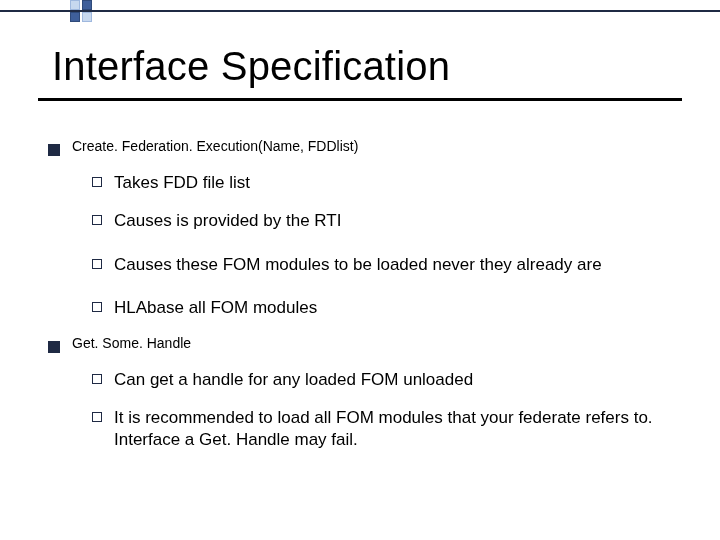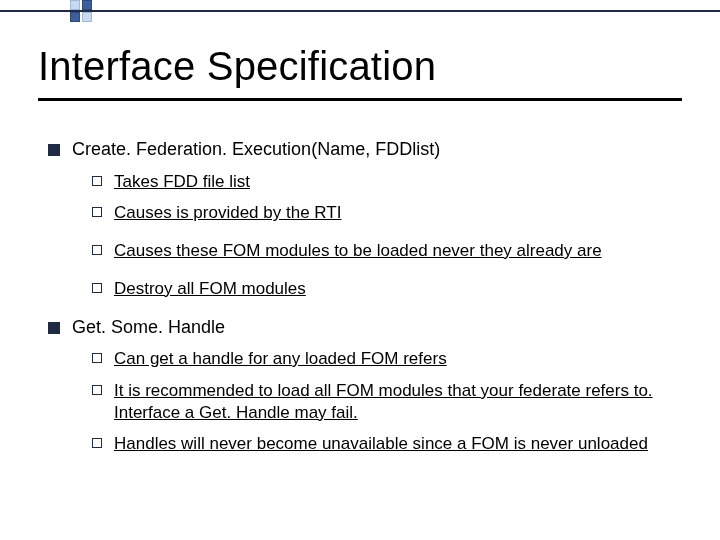--- a/index.html
+++ b/index.html
@@ -7,31 +7,31 @@
   .slide { position: relative; width: 720px; height: 540px; }
   .decor { position: absolute; top: 0; left: 0; width: 720px; height: 22px; }
   
   .decor .rule { position: absolute; left: 0; right: 0; top: 10px; height: 2px; background: #1f2a44; }
   .decor .sq { position: absolute; width: 10px; height: 10px; background: #c7d8ef; border: 1px solid #9fb8de; }
   .decor .sq.a { left: 70px; top: 0; }
   .decor .sq.b { left: 82px; top: 0; background: #3f5f9a; border-color:#2f4a7a; }
   .decor .sq.c { left: 70px; top: 12px; background: #3f5f9a; border-color:#2f4a7a; }
   .decor .sq.d { left: 82px; top: 12px; }
 
-  .title { position: absolute; left: 38px; top: 44px; font-size: 40px; font-weight: 400; letter-spacing: 0.2px; }
+  .title { position: absolute; left: 52px; top: 44px; font-size: 40px; font-weight: 400; letter-spacing: 0.2px; }
   .title-rule { position: absolute; left: 38px; top: 98px; width: 644px; height: 3px; background: #000; }
 
   .body { position: absolute; left: 48px; top: 128px; width: 640px; }
 
   .l1 { display: flex; align-items: flex-start; margin-top: 10px; }
   .l1 .bullet { width: 12px; height: 12px; background: #1f2a44; margin-top: 6px; margin-right: 12px; flex: 0 0 auto; }
-  .l1 .text { font-size: 18px; line-height: 1.25; }
+  .l1 .text { font-size: 14px; line-height: 1.25; }
 
   .l2group { margin-left: 44px; margin-top: 4px; }
-  .l2 { display: flex; align-items: flex-start; margin-top: 10px; text-decoration: underline; }
+  .l2 { display: flex; align-items: flex-start; margin-top: 16px; }
   .l2 .box { width: 10px; height: 10px; border: 1.5px solid #1f2a44; margin-top: 5px; margin-right: 12px; flex: 0 0 auto; }
   .l2 .text { font-size: 17px; line-height: 1.28; }
 
   .spacer6 { height: 6px; }
 </style>
 </head>
 <body>
 
 <div class="slide">
   <div class="decor">
@@ -69,39 +69,35 @@
         <div class="box"></div>
         <div class="text">Causes these FOM modules to be loaded never they already are</div>
       </div>
     </div>
 
     <div class="spacer6"></div>
 
     <div class="l2group">
       <div class="l2">
         <div class="box"></div>
-        <div class="text">Destroy all FOM modules</div>
+        <div class="text">HLAbase all FOM modules</div>
       </div>
     </div>
 
     <div class="spacer6"></div>
 
     <div class="l1">
       <div class="bullet"></div>
       <div class="text">Get. Some. Handle</div>
     </div>
     <div class="l2group">
       <div class="l2">
         <div class="box"></div>
-        <div class="text">Can get a handle for any loaded FOM refers</div>
+        <div class="text">Can get a handle for any loaded FOM unloaded</div>
       </div>
       <div class="l2">
         <div class="box"></div>
         <div class="text">It is recommended to load all FOM modules that your federate refers to. Interface a Get. Handle may fail.</div>
-      </div>
-      <div class="l2">
-        <div class="box"></div>
-        <div class="text">Handles will never become unavailable since a FOM is never unloaded</div>
       </div>
     </div>
 
   </div>
 </div>
 
 </body></html>

